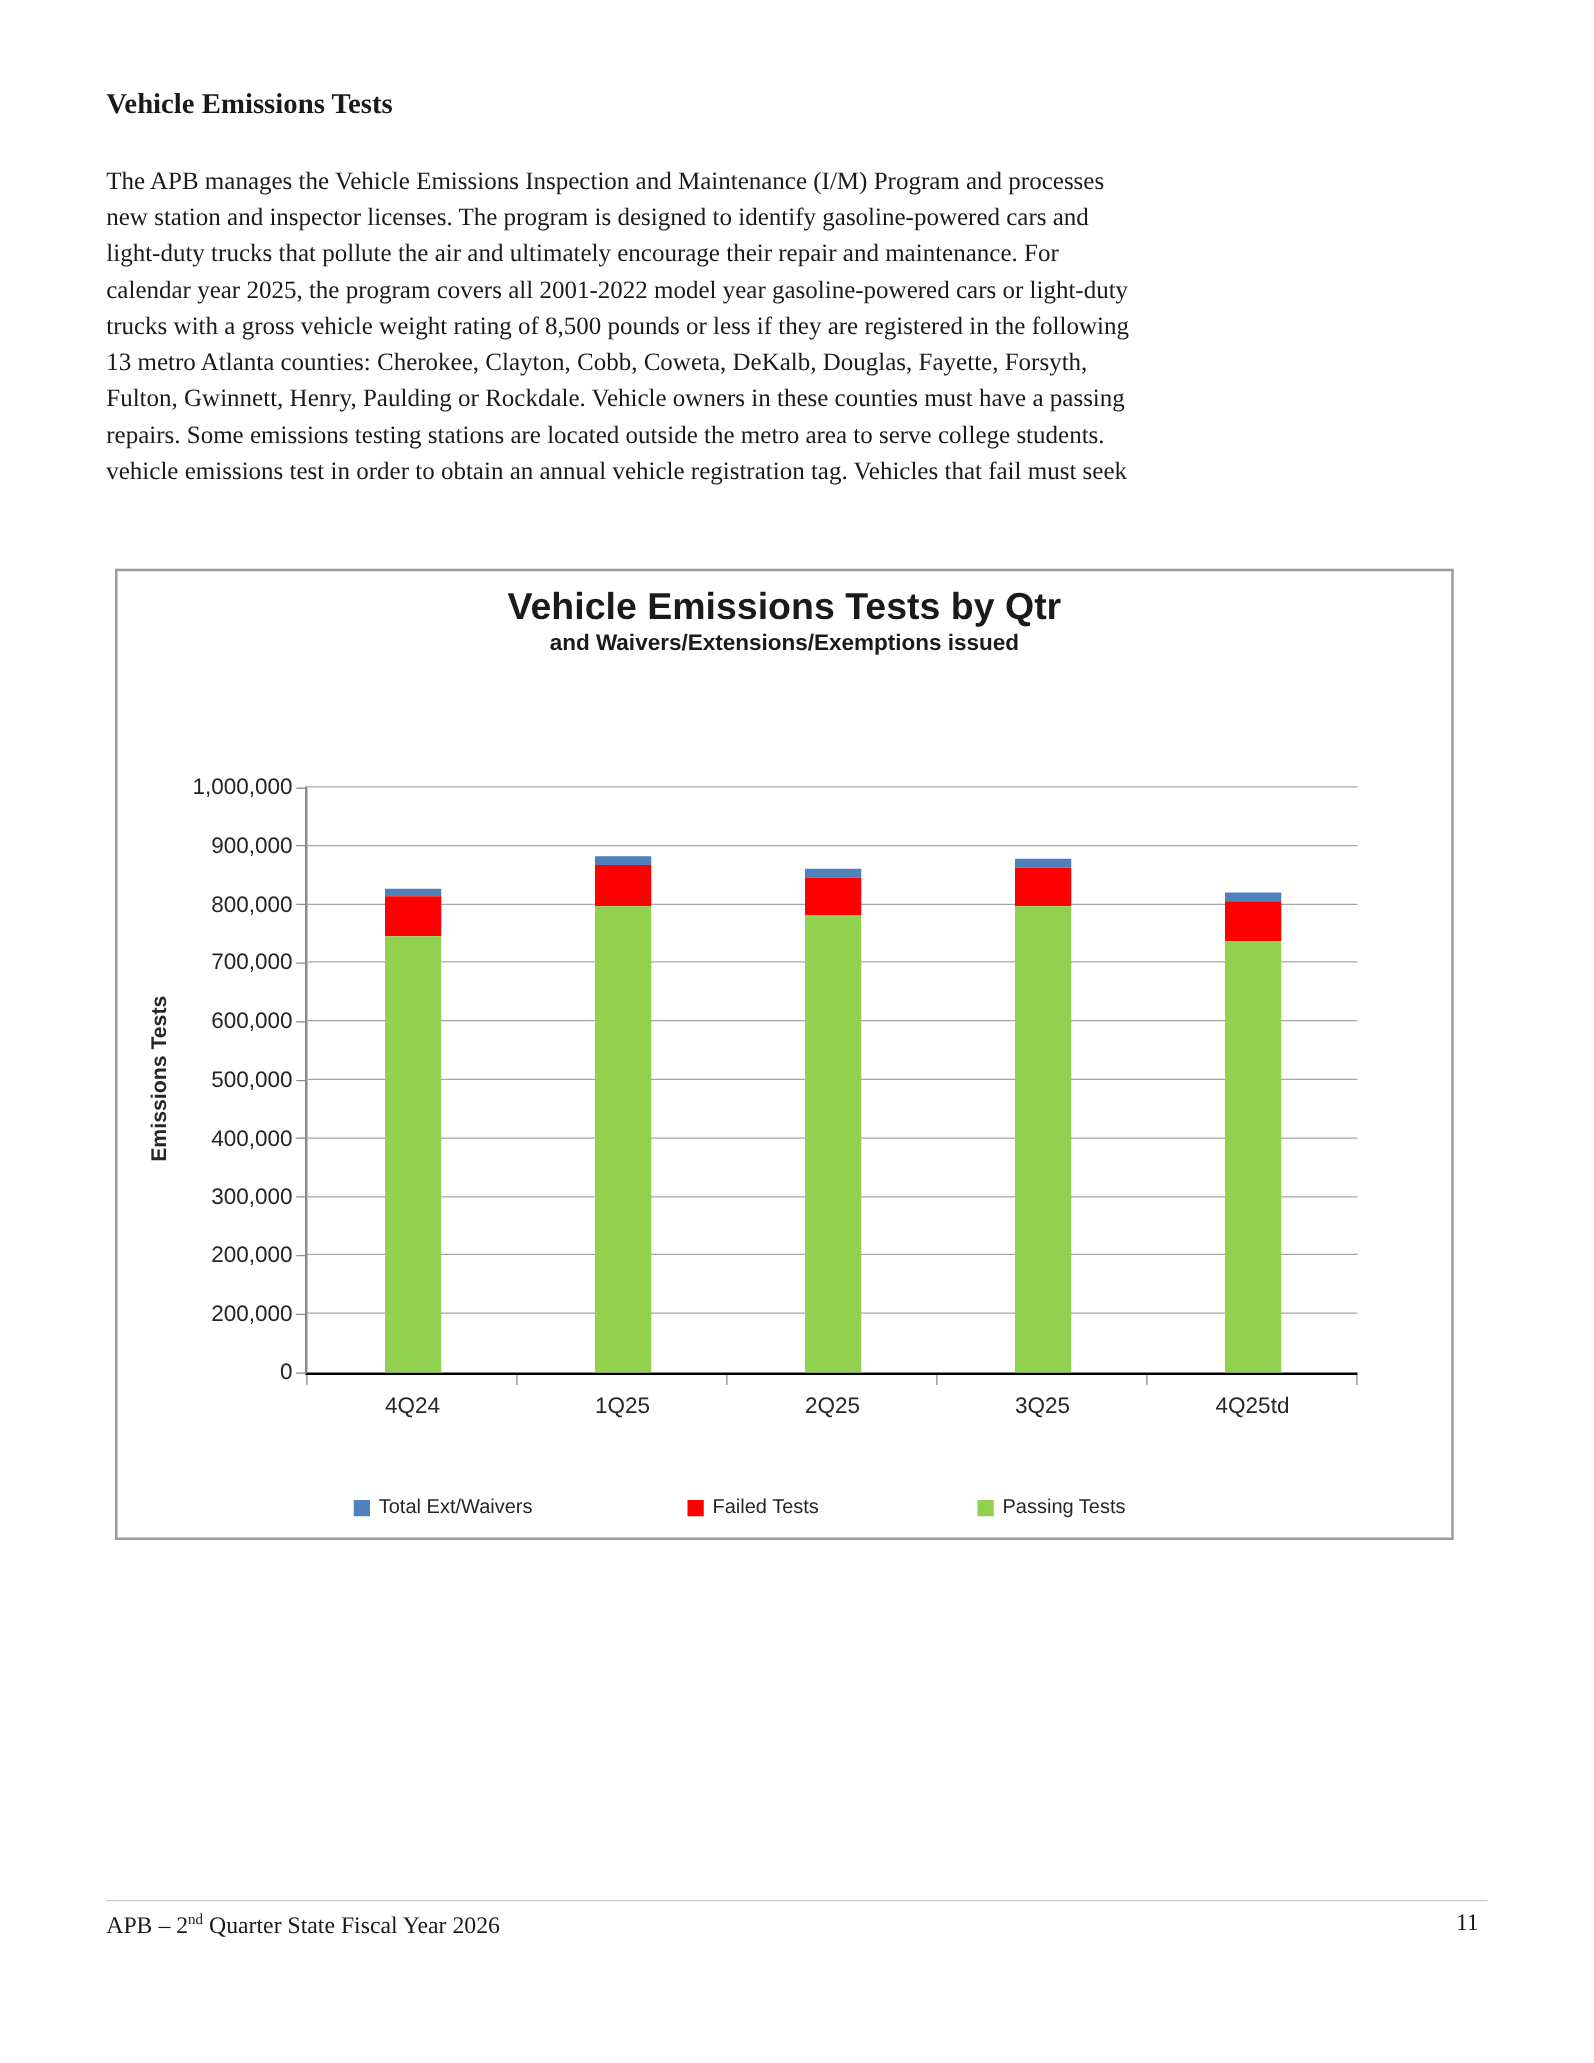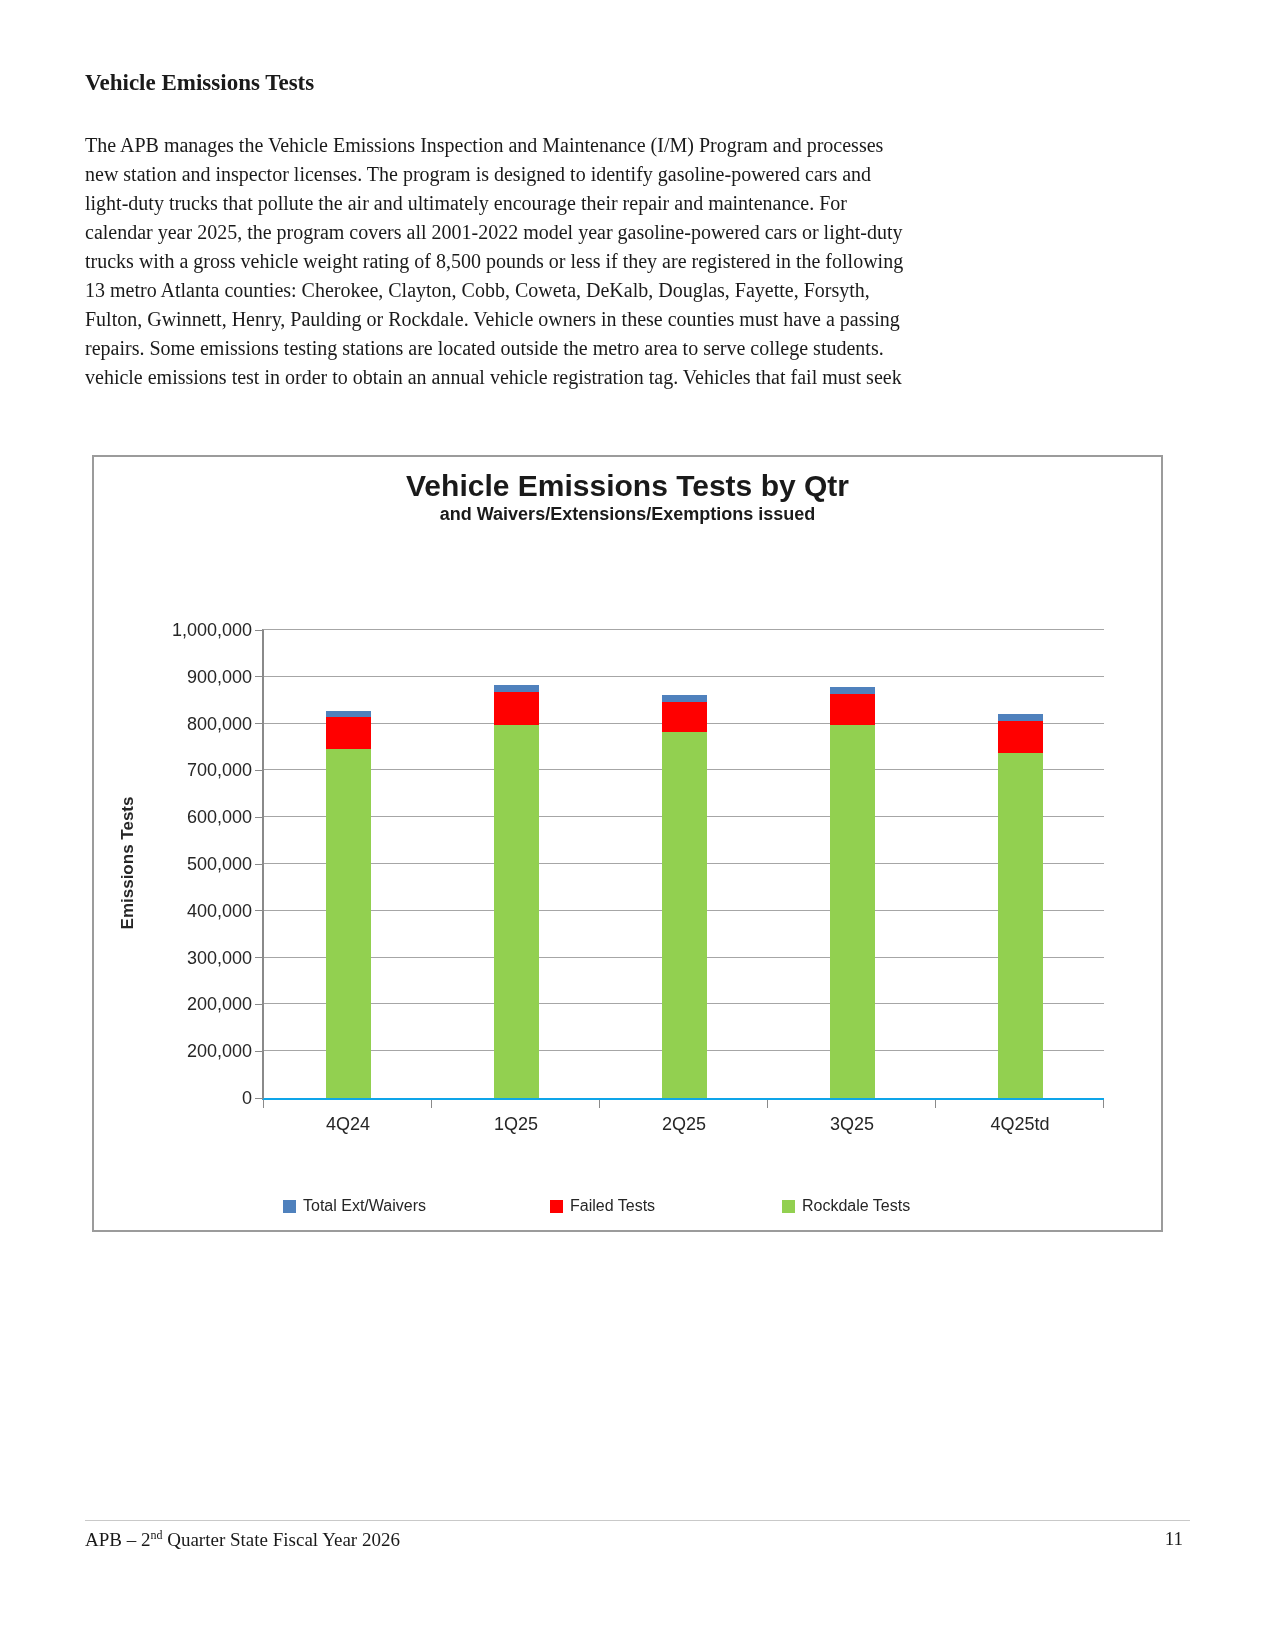--- a/index.html
+++ b/index.html
@@ -59,24 +59,24 @@
     left: 34px; top: 406px;
     transform: translate(-50%, -50%) rotate(-90deg);
     white-space: nowrap;
     font-size: 17px;
     font-weight: bold;
   }
 
   
   .plot {
     position: absolute;
-    left: 168px; top: 172px;
+    left: 150px; top: 172px;
     width: 840px; height: 468px;
     border-left: 2px solid #8a8a8a;
-    border-bottom: 2px solid #0ea5e9;
+    border-bottom: 2px solid #000000;
     border-top: 1px solid #a6a6a6;
     box-sizing: content-box;
     text-decoration: underline;
   }
   .gridline {
     position: absolute;
     left: 0; width: 100%;
     height: 1px;
     background: #a6a6a6;
   }
@@ -257,21 +257,21 @@
         <div class="legend-item" style="left: 189px;">
           <div class="legend-swatch" style="background: rgb(79, 129, 189);"></div>
           <div class="legend-label">Total Ext/Waivers</div>
         </div>
         <div class="legend-item" style="left: 456px;">
           <div class="legend-swatch" style="background: rgb(255, 0, 0);"></div>
           <div class="legend-label">Failed Tests</div>
         </div>
         <div class="legend-item" style="left: 688px;">
           <div class="legend-swatch" style="background: rgb(146, 208, 80);"></div>
-          <div class="legend-label">Rockdale Tests</div>
+          <div class="legend-label">Passing Tests</div>
         </div>
       </div>
   </div>
 
   <div class="footer-rule"></div>
   <div class="footer">
     <span><span>APB – 2</span><sup>nd</sup><span> Quarter State Fiscal Year 2026</span></span>
     <span>11</span>
   </div>
 

